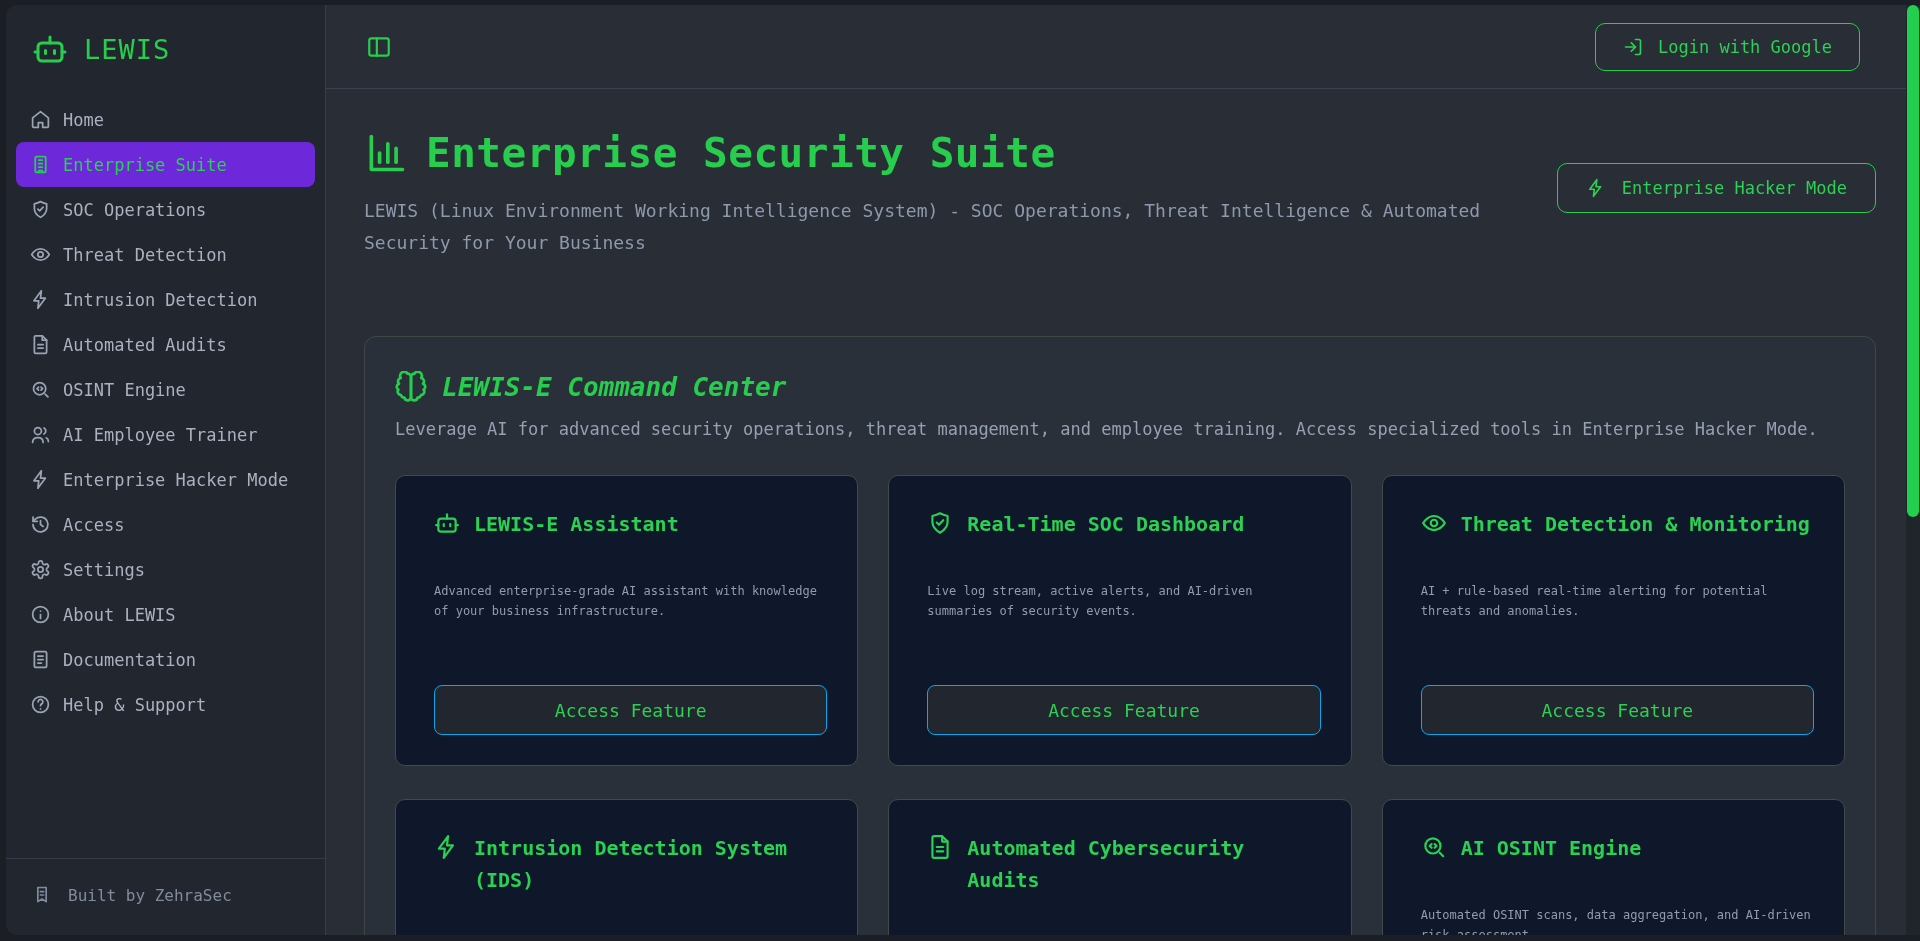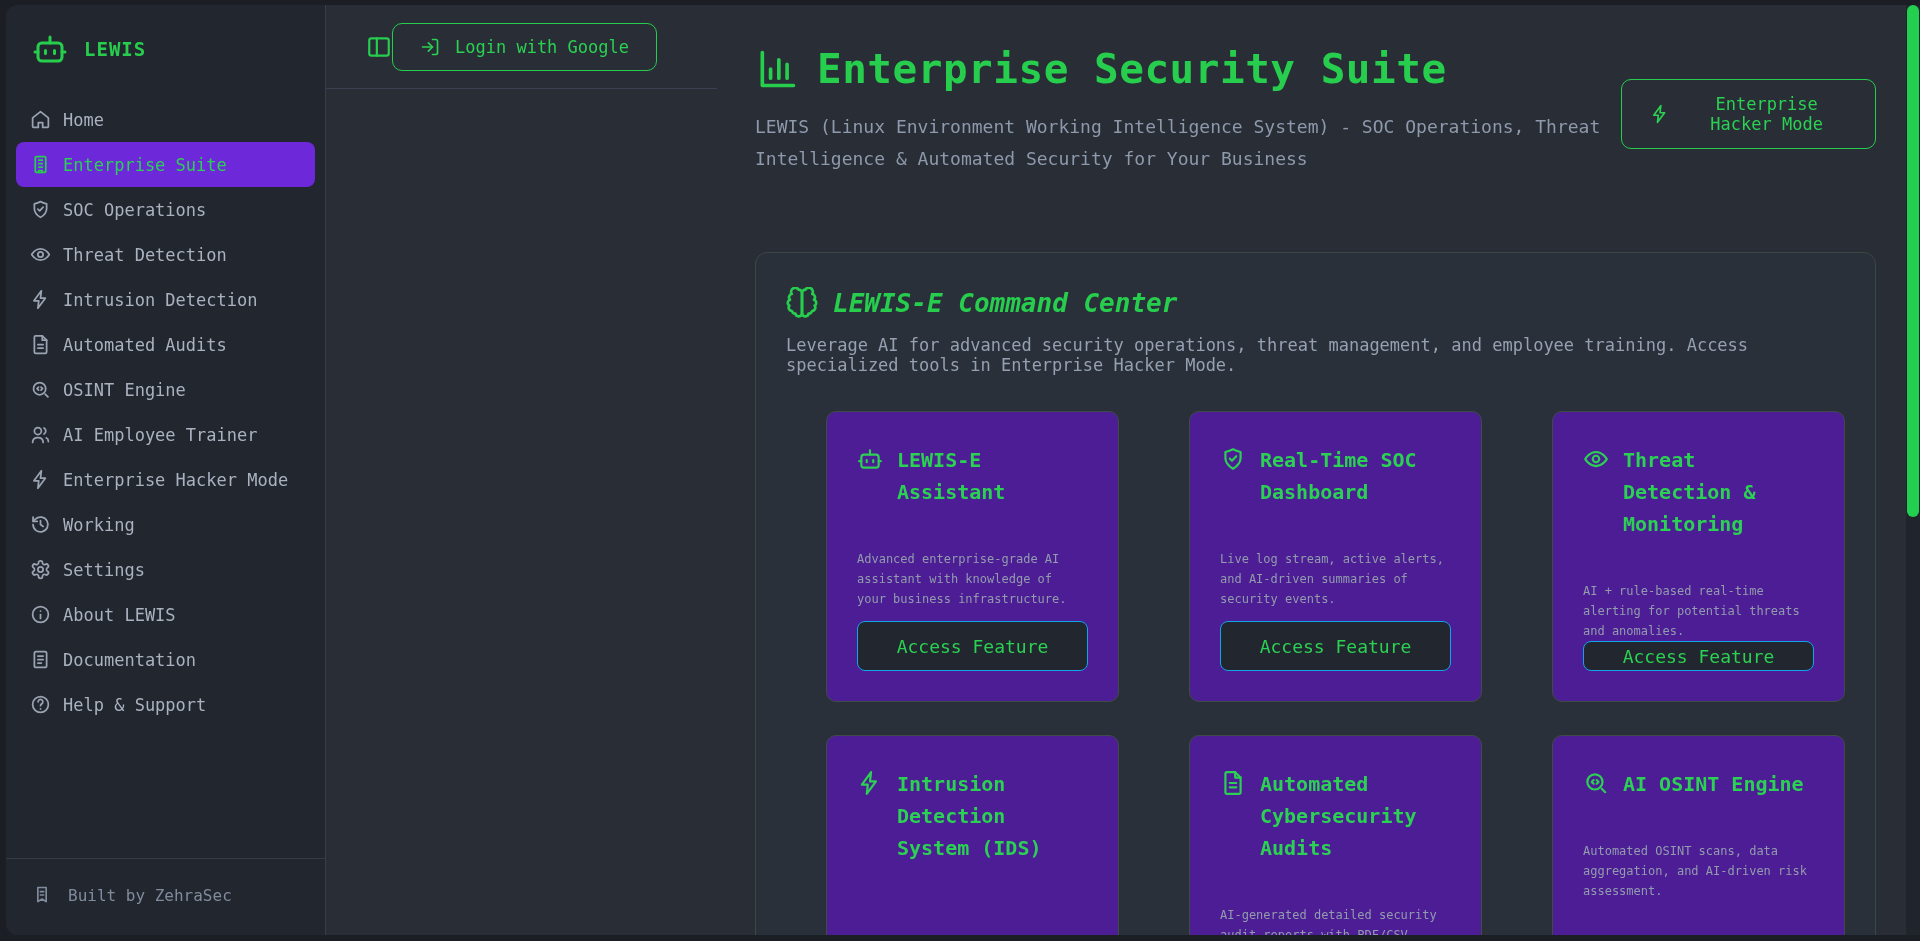--- a/index.html
+++ b/index.html
@@ -5,33 +5,33 @@
   * { margin:0; padding:0; box-sizing:border-box; }
   html,body { width:1920px; height:941px; overflow:hidden; background:#1b1e24;
     font-family:"DejaVu Sans Mono","Liberation Mono",monospace; }
   .app { position:absolute; left:6px; top:5px; right:0; bottom:6px;
     background:#282d36; border-radius:12px 0 0 12px; overflow:hidden; display:flex; }
 
   
   .sidebar { width:320px; min-width:320px; background:#22262e;
     border-right:1px solid #373e4a; display:flex; flex-direction:column; }
   .logo-row { display:flex; align-items:center; gap:16px; padding:26px 26px 30px 26px; color:#27ce4d; }
-  .logo-row .brand-text { font-size:19px; font-weight:bold; letter-spacing:1px;text-align:right; }
+  .logo-row .brand-text { font-size:27px; font-weight:normal; letter-spacing:1px;text-align:right; }
   .nav { display:flex; flex-direction:column; }
   .nav-item { display:flex; align-items:center; gap:12px; height:45px; padding:0 24px;
     color:#aab2c0; font-size:17px; cursor:pointer; }
   .nav-item .ic { color:#9aa3b2; }
   .nav-item.active { margin:0 10px; padding:0 14px; border-radius:8px;
     background:#6d28d9; color:#2bd152; }
   .nav-item.active .ic { color:#27ce4d; }
   .side-footer { margin-top:auto; border-top:1px solid #343a46; padding:26px 26px 30px 26px;
     display:flex; align-items:center; gap:16px; color:#808b9d; font-size:16px; }
 
   
-  .main { flex:1; position:relative; display:flex; flex-direction:row; }
+  .main { flex:1; position:relative; display:flex; flex-direction:column; }
   .topbar { height:84px; min-height:84px; border-bottom:1px solid #3a4150;
     display:flex; align-items:center; padding:0 60px 0 40px; }
   .panel-toggle { color:#27ce4d; cursor:pointer; display:flex; }
   .login-btn { margin-left:auto; display:flex; align-items:center; gap:15px;
     border:1px solid #27ce4d; border-radius:10px; background:transparent;
     color:#2bd152; font-size:17px; padding:13px 27px;
     font-family:inherit; cursor:pointer; }
 
   .content { padding:40px 44px 0 38px; flex:1; }
   .page-header { display:flex; justify-content:space-between; align-items:flex-start; }
@@ -43,22 +43,22 @@
     color:#2bd152; font-size:17px; padding:14px 28px; font-family:inherit; cursor:pointer; }
 
   .command-card { margin-top:78px; border:1px solid #3c4845; border-radius:12px;
     background:#2a303a; padding:34px 30px 30px 30px; }
   .cc-title-row { display:flex; align-items:center; gap:15px; color:#27ce4d;font-style:italic; }
   .cc-title { font-size:26px; font-weight:bold; }
   .cc-desc { margin-top:16px; color:#95a0b1; font-size:17px; }
 
   .feature-grid { margin-top:36px; display:grid; grid-template-columns:repeat(3,1fr);
     gap:33px 30px; grid-auto-rows:291px; }
-  .feature-card { border:1px solid #3e4b47; border-radius:10px; background:#4c1d95;
-    padding:32px 30px 30px 30px; display:flex; flex-direction:column;margin-left:40px; }
+  .feature-card { border:1px solid #3e4b47; border-radius:10px; background:#0f172a;
+    padding:32px 30px 30px 38px; display:flex; flex-direction:column; }
   .fc-title-row { display:flex; align-items:flex-start; gap:14px; color:#2bd152; }
   .fc-title-row .ic { margin-top:2px; flex:none; }
   .fc-title { font-size:20px; font-weight:bold; line-height:1.6; }
   .fc-desc { margin-top:42px; color:#929cad; font-size:12px; line-height:1.65; }
   .fc-btn { margin-top:auto; height:50px; width:100%; border:1px solid #0ea5e9;
     border-radius:8px; background:#22262e; color:#2bd152; font-size:18px;
     font-family:inherit; cursor:pointer; }
 
   
   .scrollbar { position:absolute; right:0; top:0; bottom:0; width:14px; background:#20242b; }
@@ -293,21 +293,21 @@
             </svg>
           </span>
         <span>Enterprise Hacker Mode</span>
       </div>
       <div class="nav-item">
         <span class="ic">
             <svg width="21" height="21">
               <use href="#i-history"></use>
             </svg>
           </span>
-        <span>Working</span>
+        <span>Access</span>
       </div>
       <div class="nav-item">
         <span class="ic">
             <svg width="21" height="21">
               <use href="#i-gear"></use>
             </svg>
           </span>
         <span>Settings</span>
       </div>
       <div class="nav-item">

